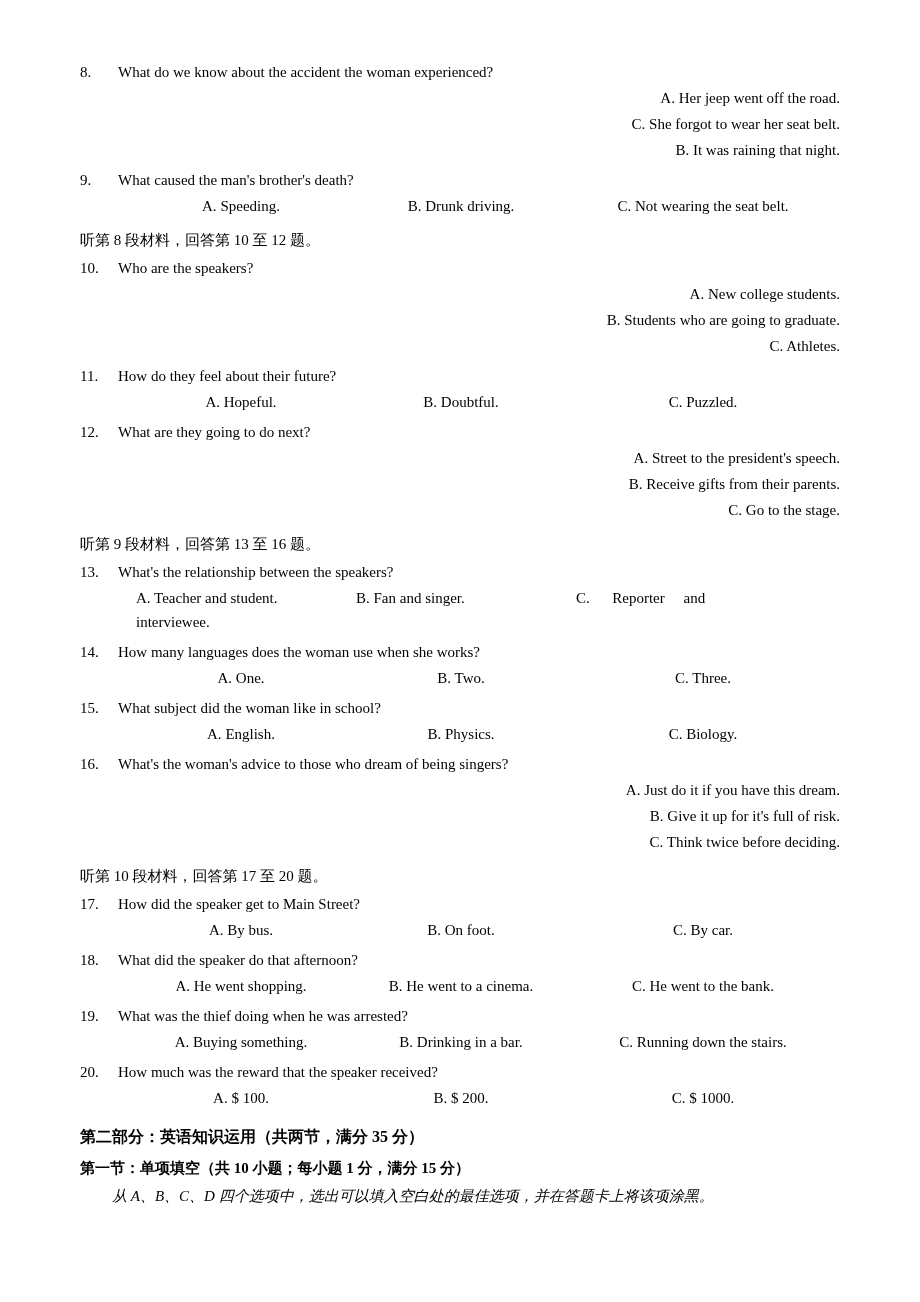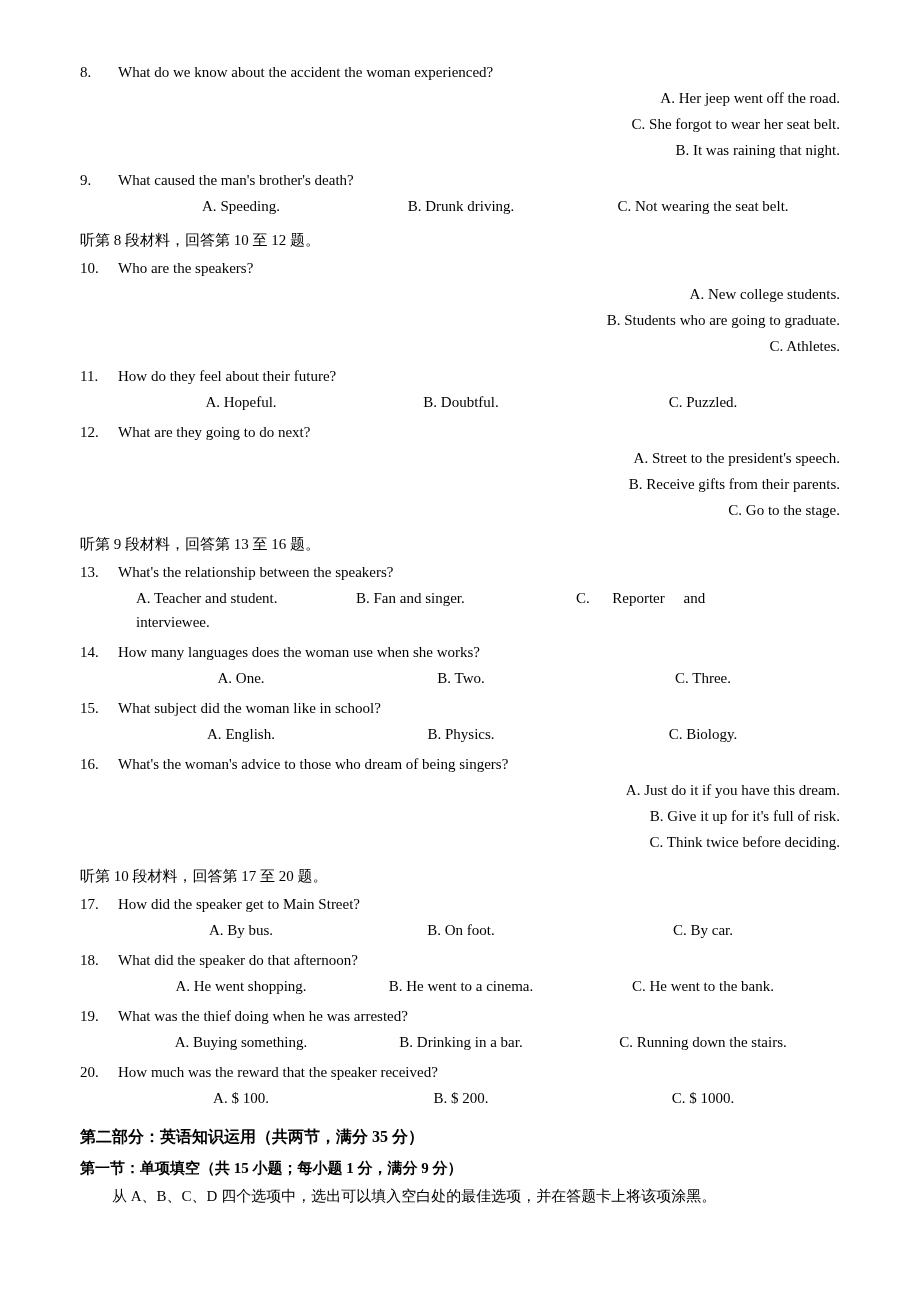--- a/index.html
+++ b/index.html
@@ -67,20 +67,21 @@
       font-size: 16px;
       margin: 14px 0 4px 0;
     }
     .sub-section {
       font-weight: bold;
       margin: 6px 0 4px 0;
     }
     .indent-block {
       margin-left: 32px;
       margin-bottom: 16px;
+      font-style: italic;
     }
   </style>
 </head>
 <body>
 
 <div class="question-block">
   <div class="question-line">
     <span class="q-num">8.</span>
     <span class="q-text">What do we know about the accident the woman experienced?</span>
   </div>
@@ -261,15 +262,15 @@
     <div class="option-row">
       <span class="opt-a">A. <span>$ 100.</span></span>
       <span class="opt-b">B. <span>$ 200.</span></span>
       <span class="opt-c">C. <span>$ 1000.</span></span>
     </div>
   </div>
 </div>
 
 <div class="section-header-bold">第二部分：英语知识运用（共两节，满分 35 分）</div>
 
-<div class="sub-section">第一节：单项填空（共 15 小题；每小题 1 分，满分 9 分）</div>
+<div class="sub-section">第一节：单项填空（共 10 小题；每小题 1 分，满分 15 分）</div>
 
 <div class="indent-block">从 A、B、C、D 四个选项中，选出可以填入空白处的最佳选项，并在答题卡上将该项涂黑。</div>
 
 </body></html>

